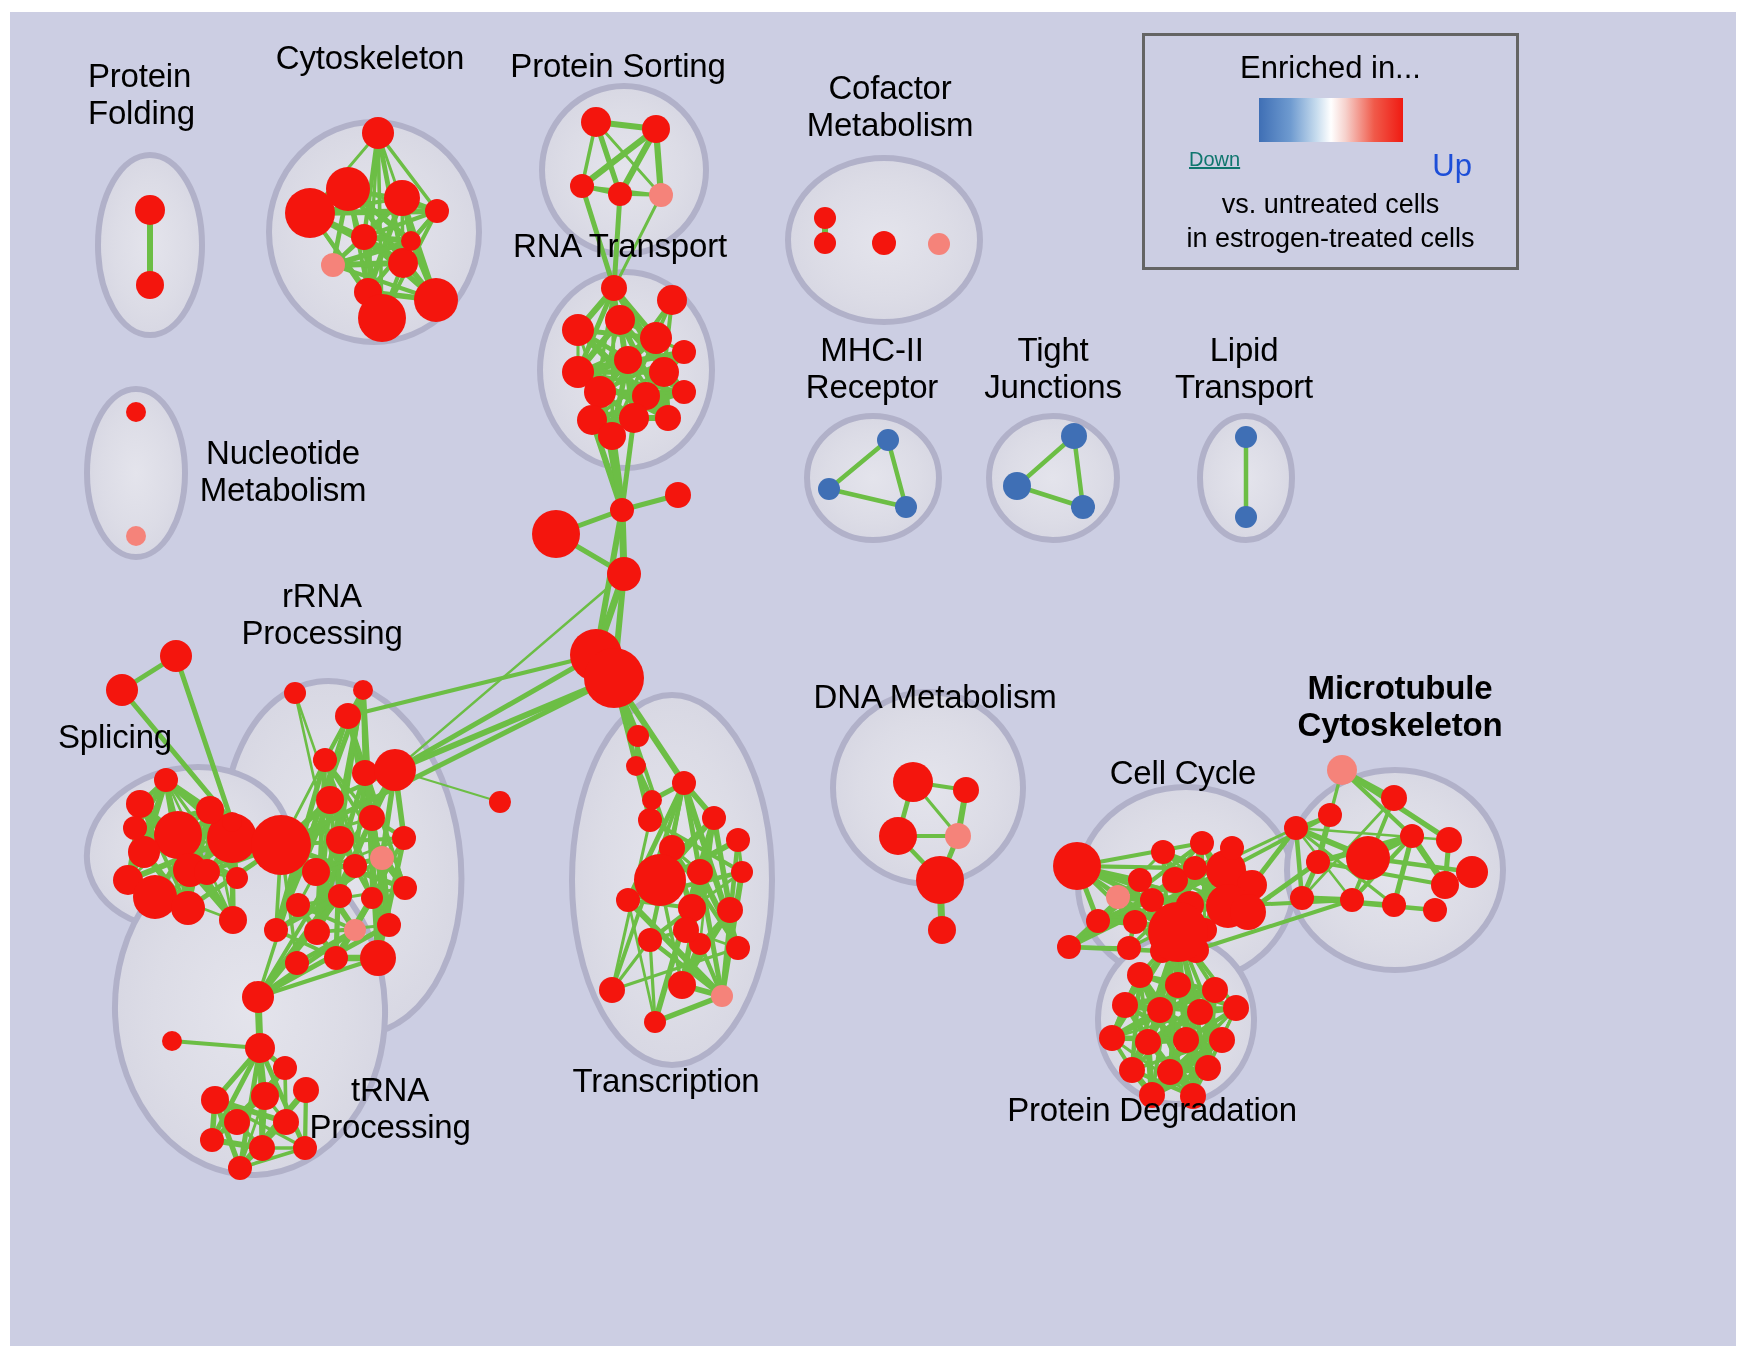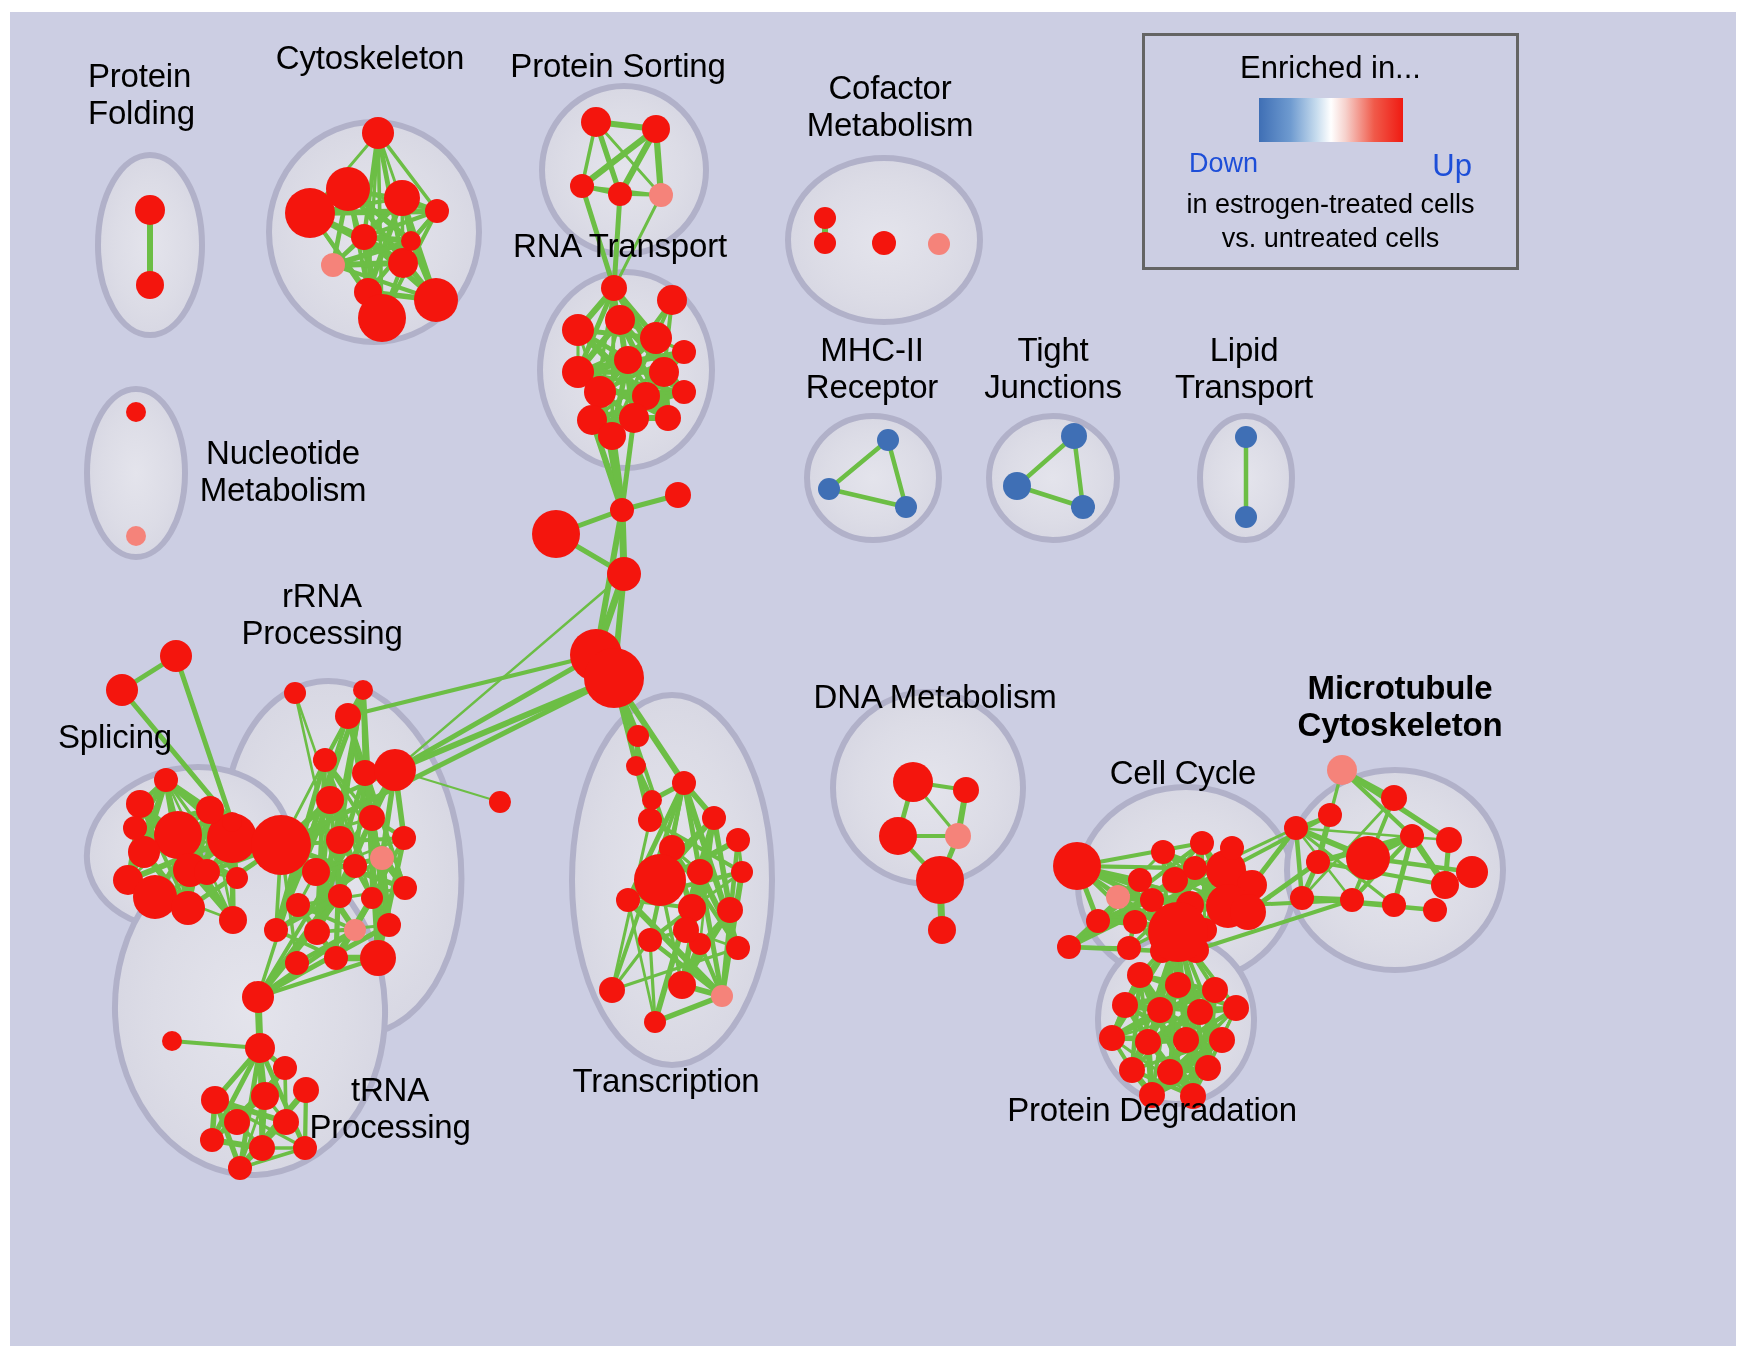--- a/index.html
+++ b/index.html
@@ -28,22 +28,23 @@
     position:absolute;left:0;top:14px;width:100%;
     text-align:center;font-size:31px;color:#000;
     font-family:"Liberation Sans",sans-serif;
   }
   #legend-bar{
     position:absolute;left:50%;top:62px;transform:translateX(-50%);
     width:144px;height:44px;
     background:linear-gradient(to right,#3f6fb5 0%,#6f9bd0 22%,#c7dcee 40%,#ffffff 50%,#f6d2cd 60%,#f05a4a 80%,#f01a12 100%);
   }
   #legend-down{
-    position:absolute;left:44px;top:112px;font-size:27px;color:#1d4ed8;
+    position:absolute;left:44px;top:112px;font-size:20px;color:#0f766e;
     font-family:"Liberation Sans",sans-serif;
+    text-decoration:underline;
   }
   #legend-up{
     position:absolute;right:44px;top:112px;font-size:31px;color:#1d4ed8;
     font-family:"Liberation Sans",sans-serif;
   }
   #legend-sub{
     position:absolute;left:0;top:152px;width:100%;text-align:center;
     font-size:27px;line-height:1.25;color:#000;
     font-family:"Liberation Sans",sans-serif;
   }
@@ -858,17 +859,17 @@
       <div class="cluster-label c" style="left: 1400px; top: 670px; text-align: center; font-weight: bold;"><div>Microtubule</div><div>Cytoskeleton</div></div>
       <div class="cluster-label c" style="left: 1152px; top: 1092px; text-align: center;"><div>Protein Degradation</div></div>
     </div>
 
   <div id="legend">
     <div id="legend-title">Enriched in...</div>
     <div id="legend-bar"></div>
     <div id="legend-down">Down</div>
     <div id="legend-up">Up</div>
     <div id="legend-sub">
+        <div>vs. untreated cells</div>
         <div>in estrogen-treated cells</div>
-        <div>vs. untreated cells</div>
       </div>
   </div>
 </div>
 
 </body></html>

